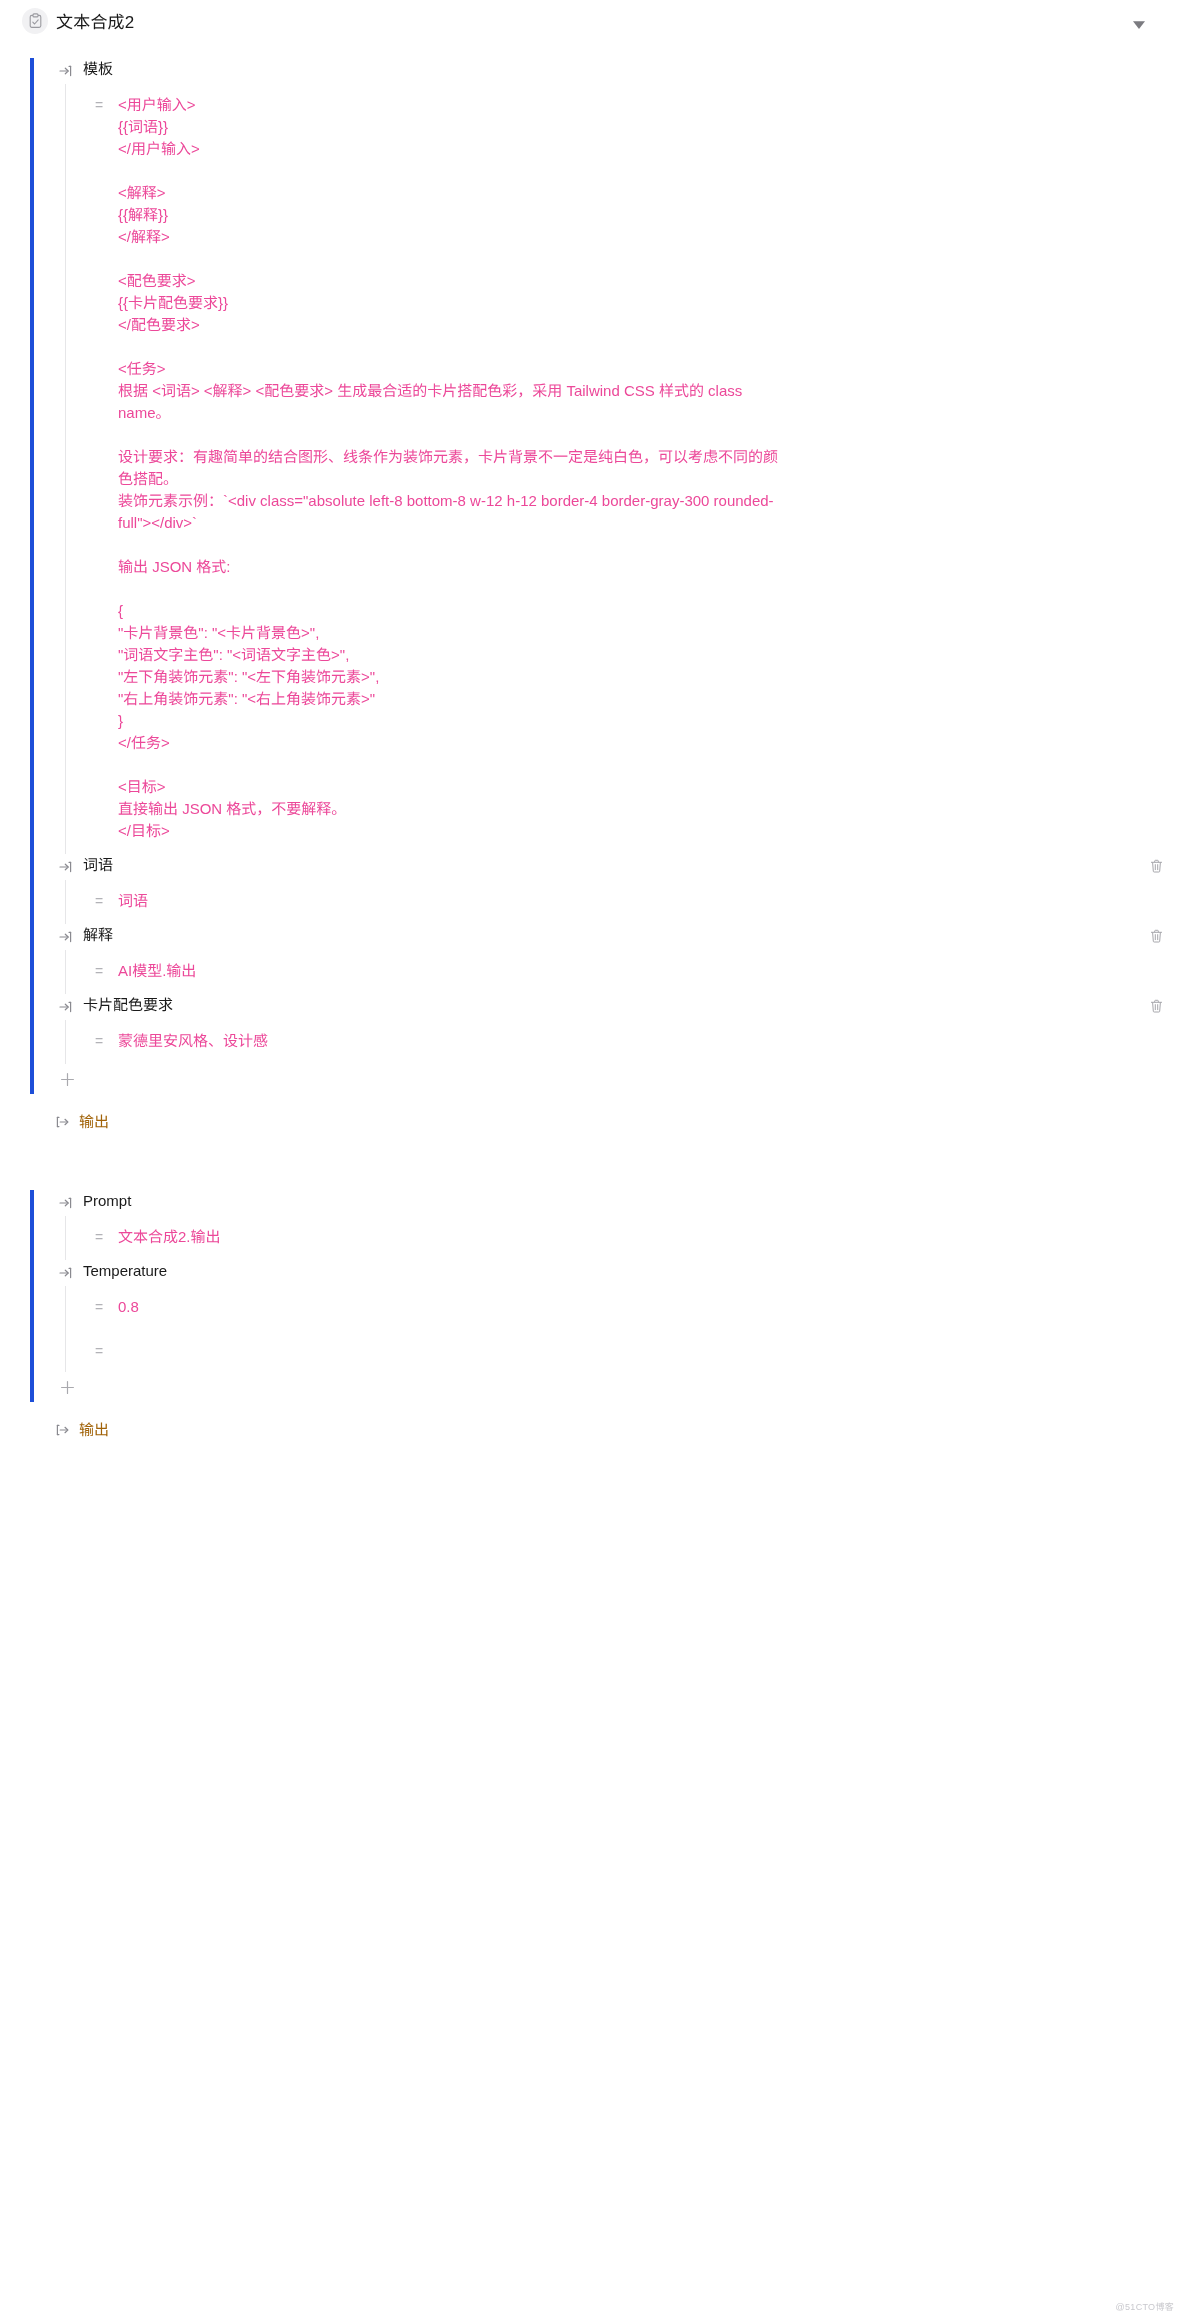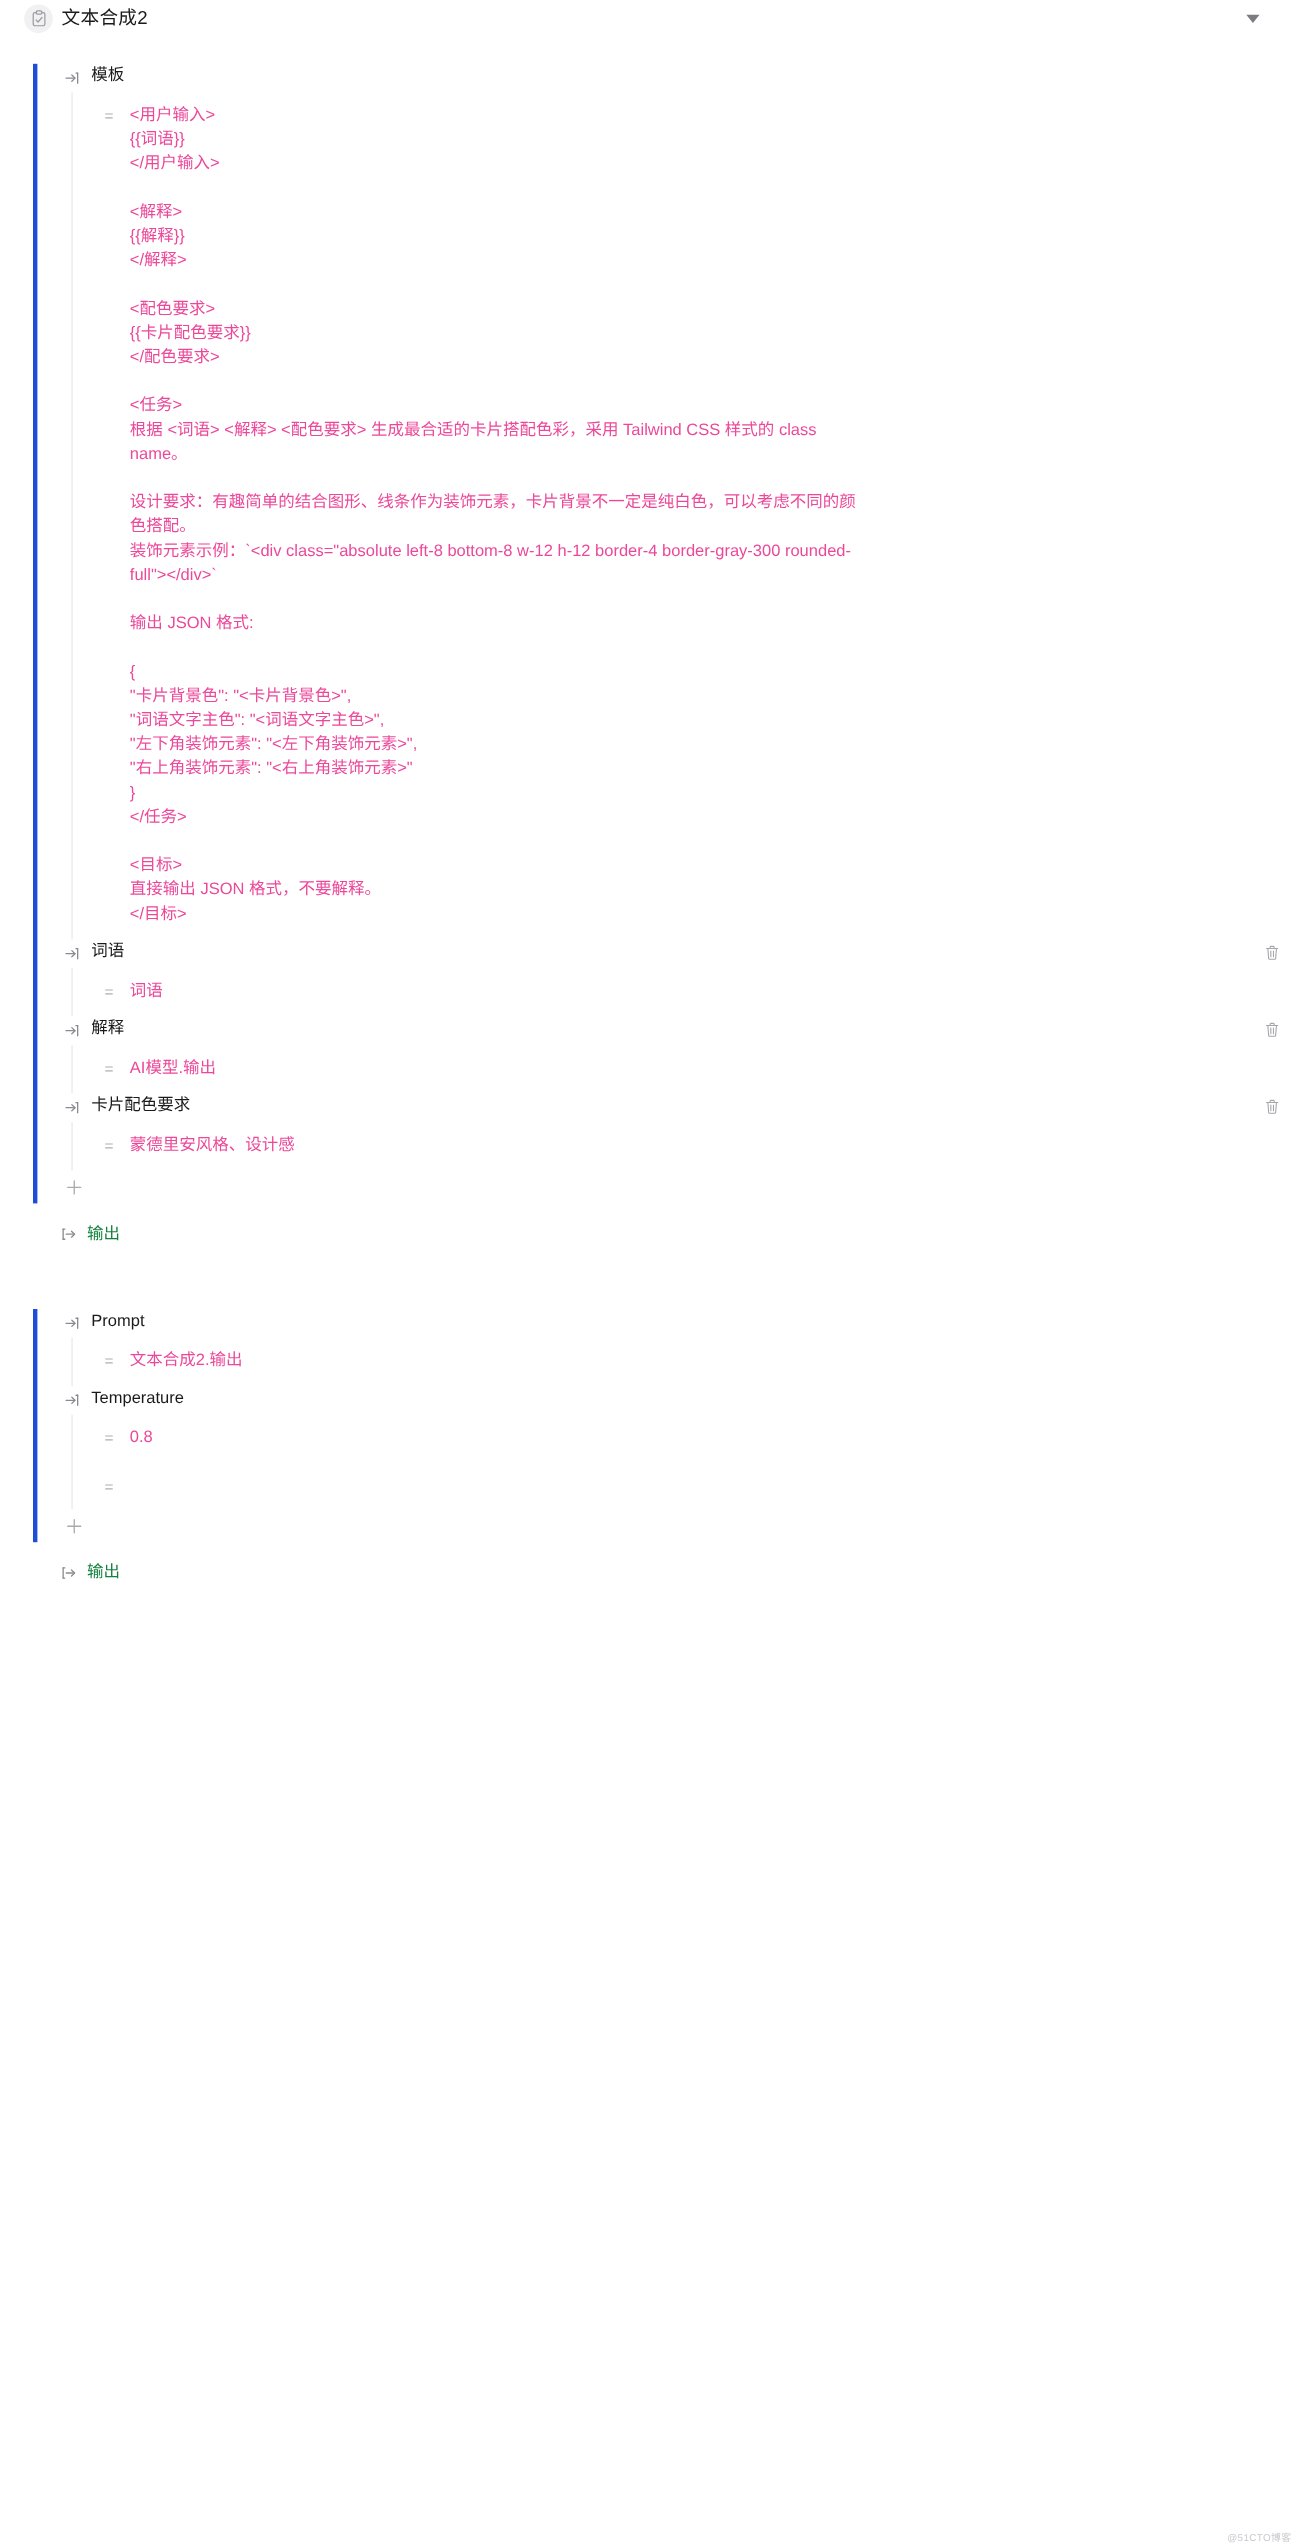--- a/index.html
+++ b/index.html
@@ -20,21 +20,21 @@
     height: 2313px;
     background: #ffffff;
     overflow: hidden;
   }
 
   
   .node { position: relative; width: 100%; }
 
   .node-header {
     display: flex;
-    align-items: center;
+    align-items: flex-end;
     height: 34px;
     padding-left: 22px;
     padding-right: 36px;
   }
 
   .node-icon {
     width: 26px;
     height: 26px;
     border-radius: 50%;
     background: #f1f1f3;
@@ -188,21 +188,21 @@
     height: 18px;
     margin-right: 9px;
     color: #8a8a90;
     display: flex;
     align-items: center;
     justify-content: center;
   }
   .output-label {
     font-size: 15px;
     line-height: 22px;
-    color: #15803d;
+    color: #a16207;
   }
 
   .spacer-24 { height: 24px; }
   .spacer-14 { height: 14px; }
   .spacer-30 { height: 30px; }
 
   .watermark {
     position: absolute;
     right: 10px;
     bottom: 0;

